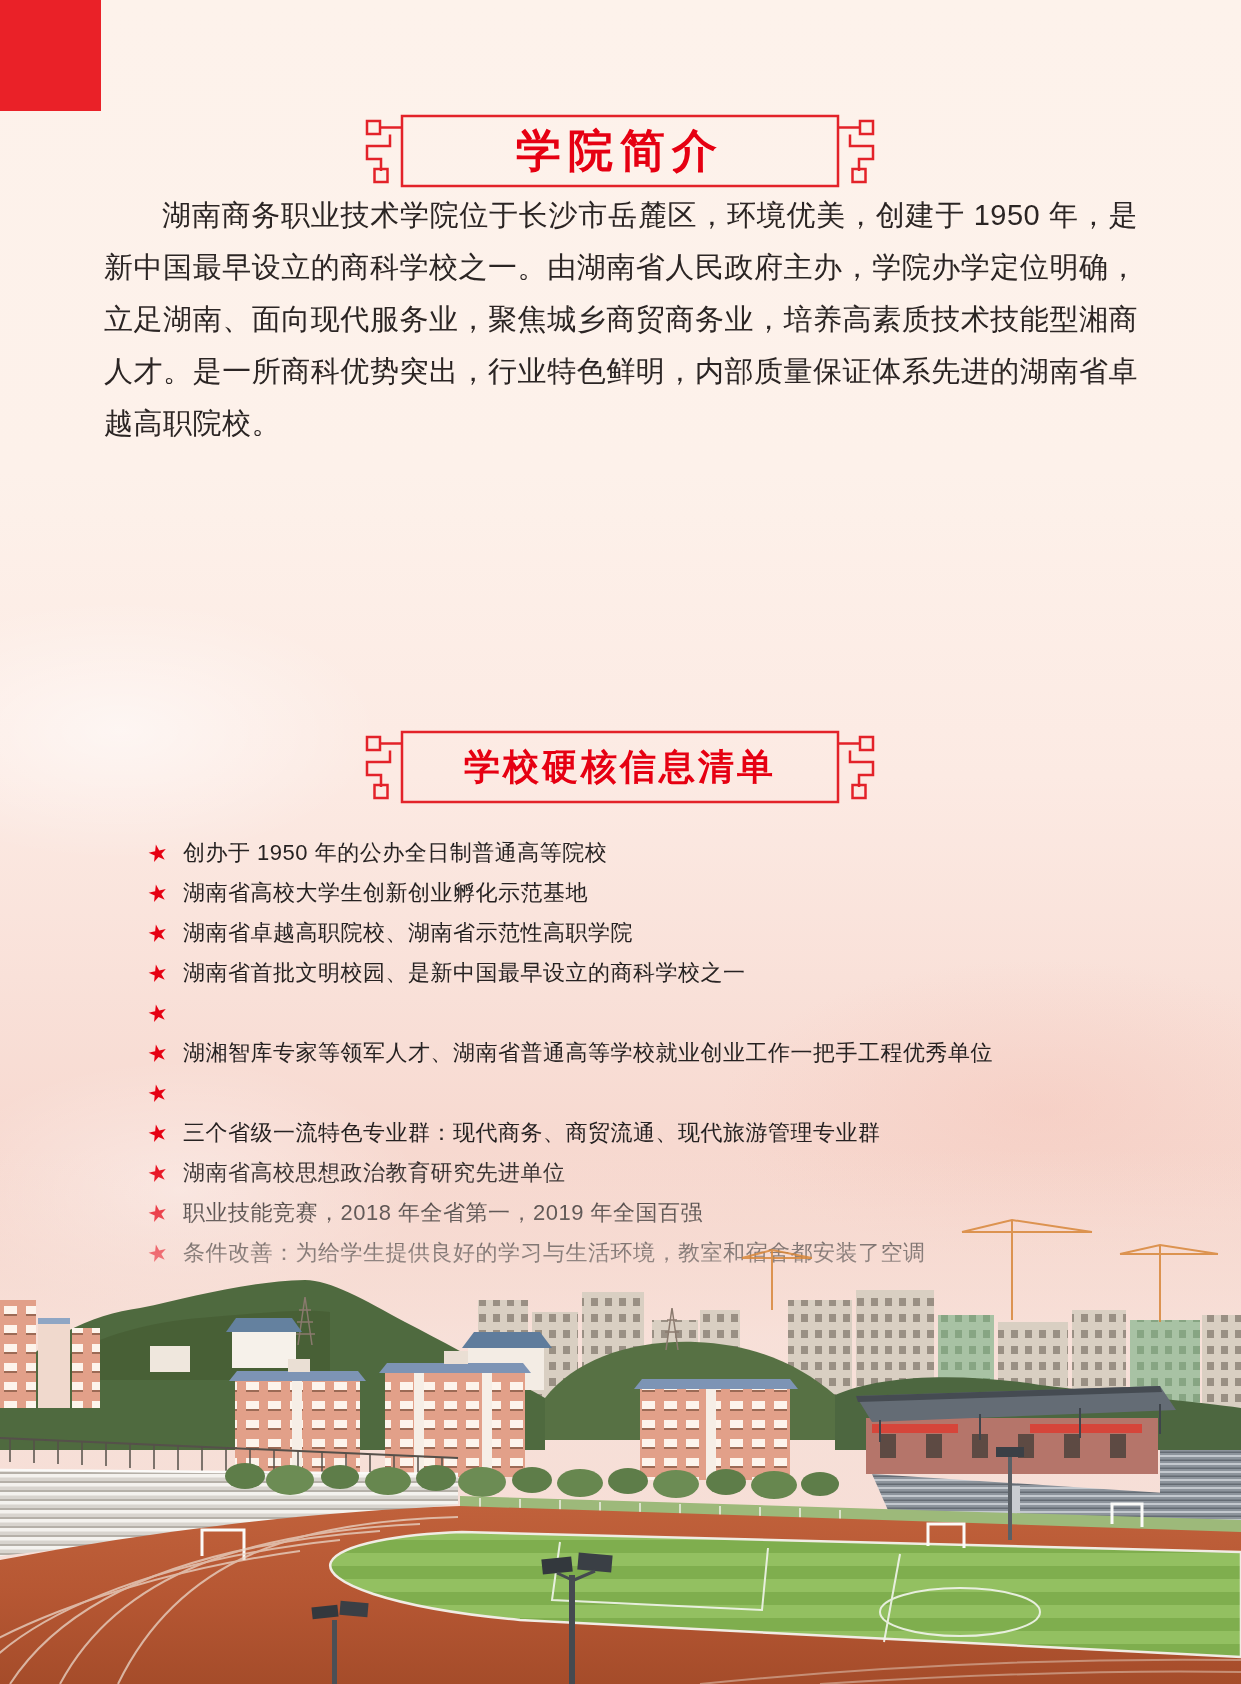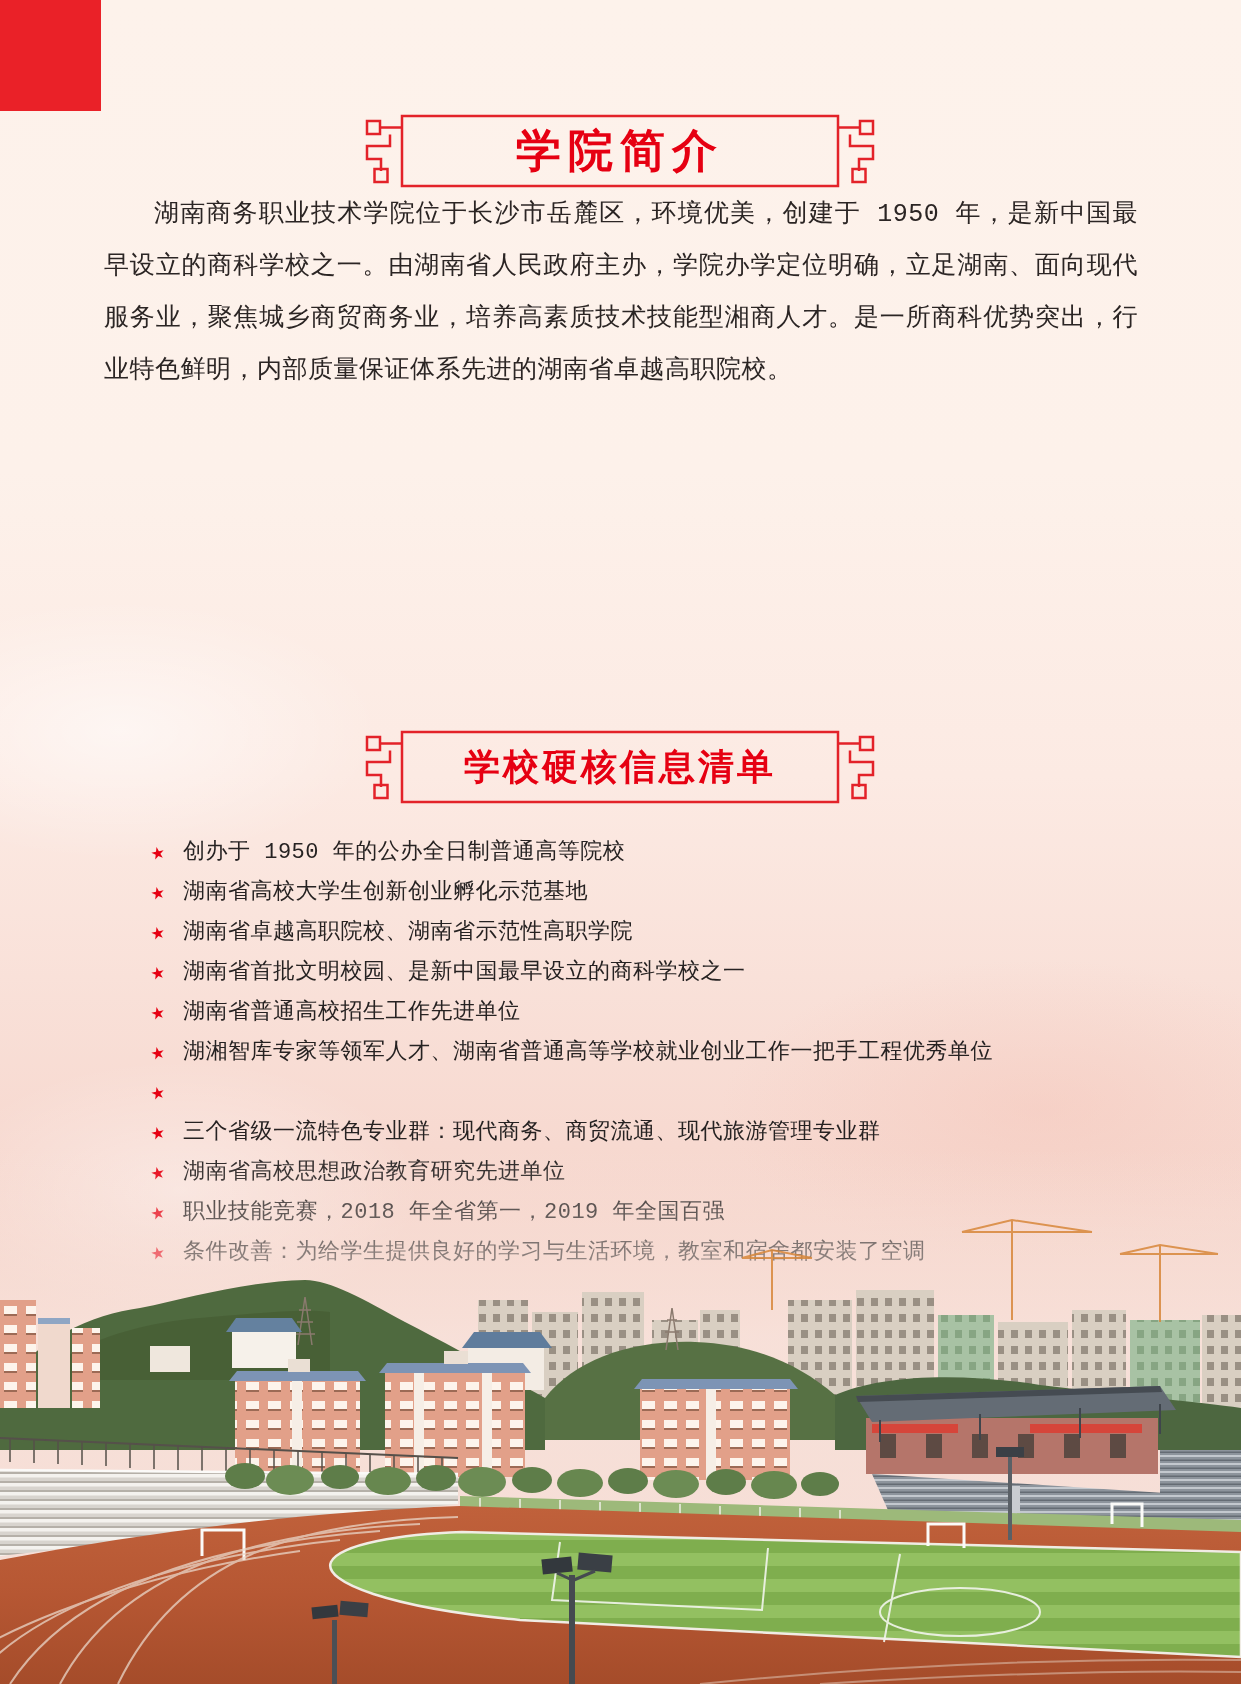--- a/index.html
+++ b/index.html
@@ -1,20 +1,20 @@
 <!DOCTYPE html>
 <html><head>
 <meta charset="utf-8">
 <style>
   html,body{margin:0;padding:0;}
   .page{
     position:relative;
     width:1241px;height:1684px;
     overflow:hidden;
-    font-family:Liberation Mono, monospace;
+    font-family:Liberation Sans, sans-serif;
     background:linear-gradient(180deg,
       #fdf2eb 0%, #fdf1ea 28%, #fceae3 46%,
       #f9e1d9 58%, #f7d9d0 68%, #f4cfc4 78%, #f2cabf 100%);
   }
   .cloud{position:absolute;border-radius:50%;pointer-events:none;}
   .cloud.c1{left:-140px;top:600px;width:520px;height:260px;
     background:radial-gradient(closest-side,rgba(255,255,255,.55),rgba(255,255,255,0));}
   .cloud.c2{left:720px;top:960px;width:640px;height:300px;
     background:radial-gradient(closest-side,rgba(244,196,184,.45),rgba(244,196,184,0));}
   .cloud.c3{left:-60px;top:1060px;width:480px;height:260px;
@@ -29,21 +29,21 @@
   .banner .banner-title{
     position:absolute;left:62px;top:0;width:436px;height:76px;
     display:flex;align-items:center;justify-content:center;
     color:#e60012;font-weight:bold;
   }
   .banner.b1 .banner-title{font-size:45px;letter-spacing:7px;}
   .banner.b2 .banner-title{font-size:36px;letter-spacing:3px;}
 
   .intro{
     position:absolute;left:104px;top:189px;width:1034px;
-    font-size:25px;line-height:52px;color:#2b2524;
+    font-size:29px;line-height:52px;color:#2b2524;
     text-align:justify;letter-spacing:.5px;
   }
   .intro p{margin:0;text-indent:2em;}
 
   .facts{
     position:absolute;left:145px;top:833px;width:1010px;
     list-style:none;margin:0;padding:0;
     font-size:22px;line-height:40px;color:#262222;letter-spacing:.5px;
   }
   .facts li{display:flex;align-items:flex-start;}
@@ -118,21 +118,20 @@
     <li>
         <span class="star">★</span>
         <span class="fact-text">湖南省卓越高职院校、湖南省示范性高职学院</span>
       </li>
     <li>
         <span class="star">★</span>
         <span class="fact-text">湖南省首批文明校园、是新中国最早设立的商科学校之一</span>
       </li>
     <li>
         <span class="star">★</span>
-        <span class="fact-text">湖南省普通高校招生工作先进单位</span>
       </li>
     <li>
         <span class="star">★</span>
         <span class="fact-text">湖湘智库专家等领军人才、湖南省普通高等学校就业创业工作一把手工程优秀单位</span>
       </li>
     <li>
         <span class="star">★</span>
       </li>
     <li>
         <span class="star">★</span>

